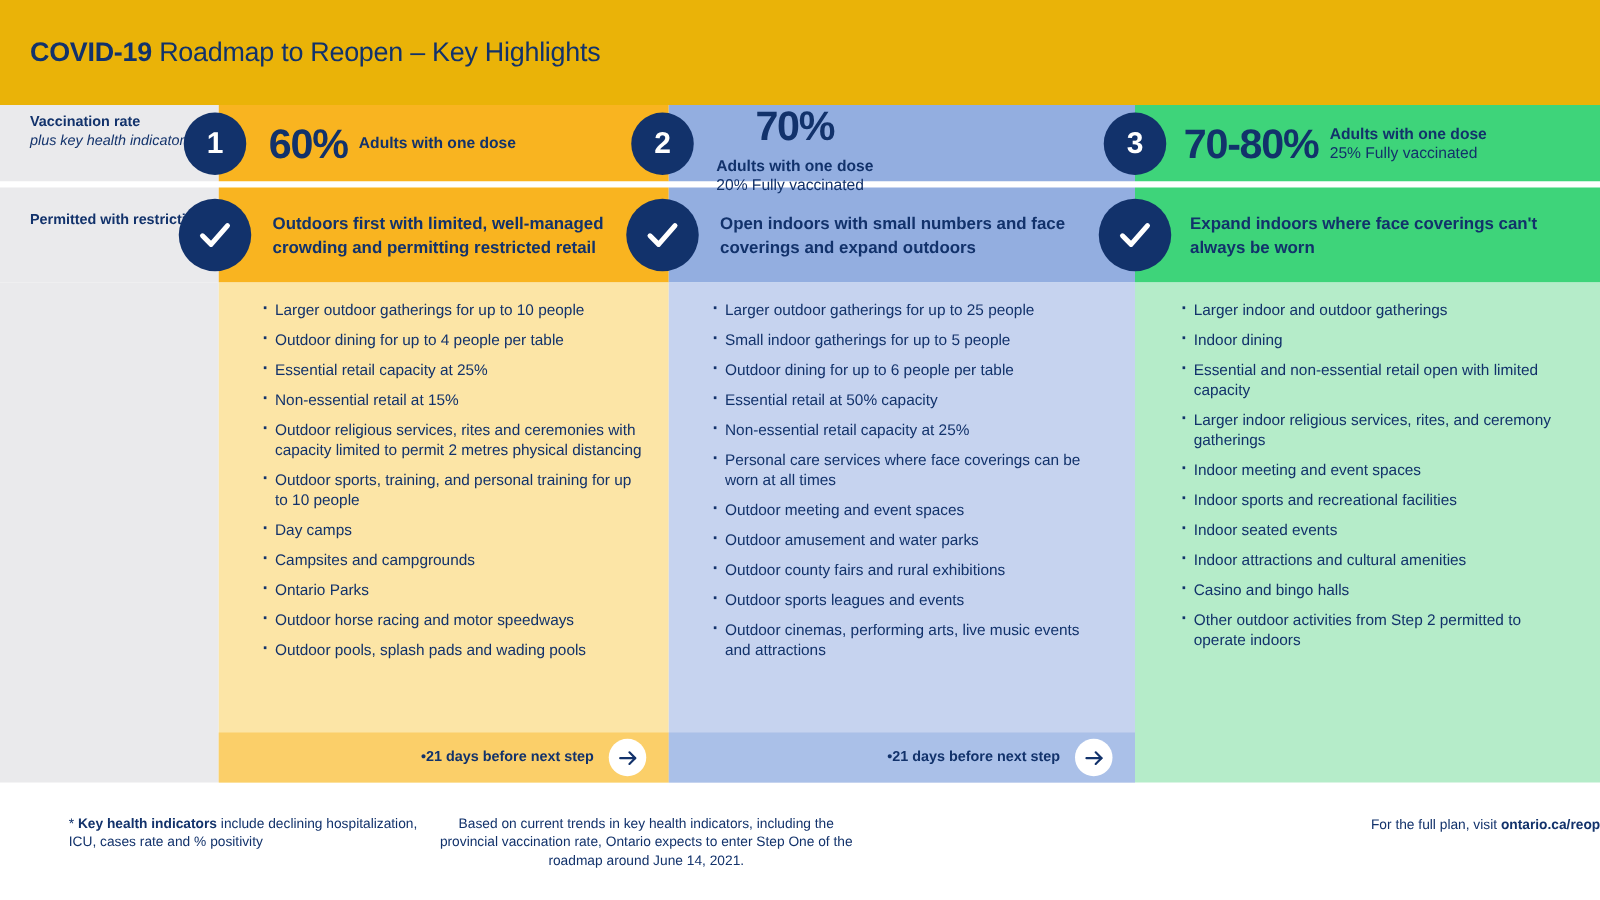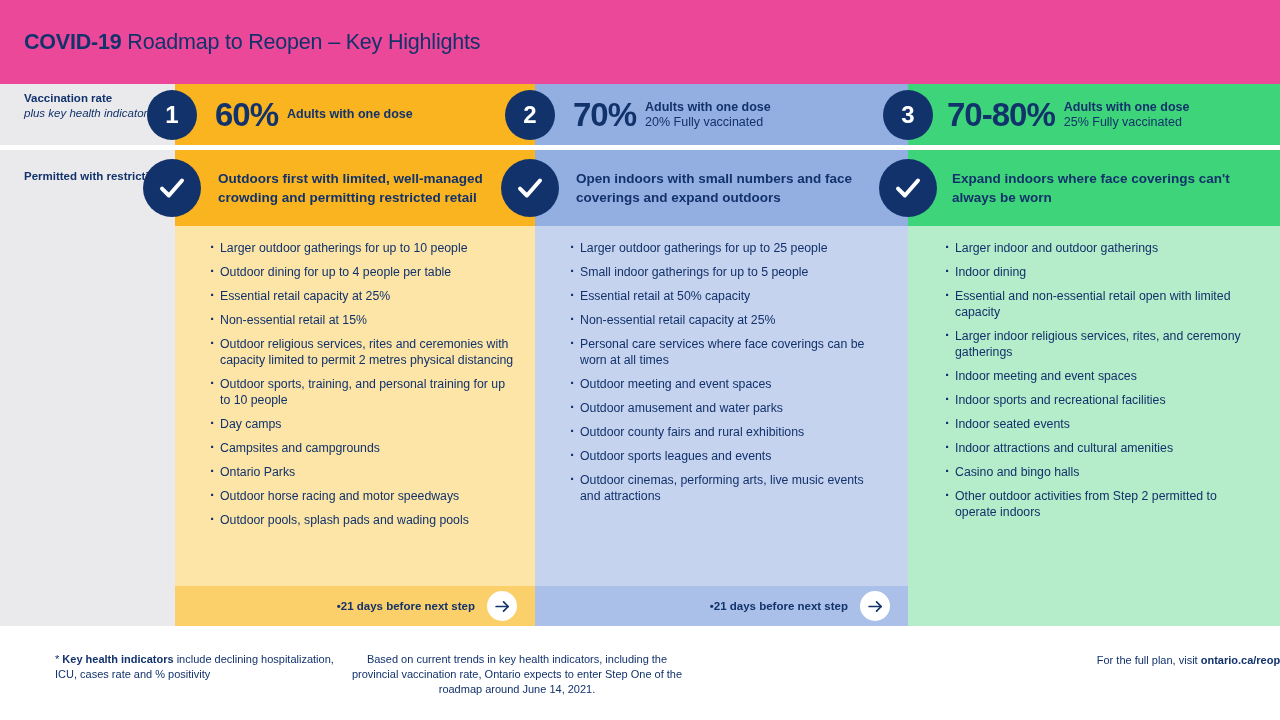--- a/index.html
+++ b/index.html
@@ -18,21 +18,21 @@
     position: relative;
     width: 1280px;
     height: 720px;
   }
 
   
   .title-bar {
     position: absolute;
     left: 0; top: 0;
     width: 1280px; height: 84px;
-    background: #ec4899;
+    background: #eab308;
   }
   .title {
     position: absolute;
     left: 24px; top: 30px;
     font-size: 21.5px;
     color: #12326b;
     letter-spacing: -0.2px;
     white-space: nowrap;
   }
   .title .strong { font-weight: bold; }
@@ -130,21 +130,21 @@
   
   .vax-item {
     position: absolute;
     top: 84px;
     height: 61px;
     display: flex;
     align-items: center;
     gap: 9px;
   }
   .vax-item.v1 { left: 215px; }
-  .vax-item.v2 { left: 573px; }
+  .vax-item.v2 { left: 573px; flex-direction: column; }
   .vax-item.v3 { left: 947px; }
   .vax-pct {
     font-size: 33px;
     font-weight: bold;
     color: #12326b;
     letter-spacing: -1px;
     line-height: 1;
     text-align: center;
   }
   .vax-txt {
@@ -356,20 +356,21 @@
       <div class="bullet">Outdoor sports, training, and personal training for up to 10 people</div>
       <div class="bullet">Day camps</div>
       <div class="bullet">Campsites and campgrounds</div>
       <div class="bullet">Ontario Parks</div>
       <div class="bullet">Outdoor horse racing and motor speedways</div>
       <div class="bullet">Outdoor pools, splash pads and wading pools</div>
     </div>
   <div class="bullets b2">
       <div class="bullet">Larger outdoor gatherings for up to 25 people</div>
       <div class="bullet">Small indoor gatherings for up to 5 people</div>
+      <div class="bullet">Outdoor dining for up to 6 people per table</div>
       <div class="bullet">Essential retail at 50% capacity</div>
       <div class="bullet">Non-essential retail capacity at 25%</div>
       <div class="bullet">Personal care services where face coverings can be worn at all times</div>
       <div class="bullet">Outdoor meeting and event spaces</div>
       <div class="bullet">Outdoor amusement and water parks</div>
       <div class="bullet">Outdoor county fairs and rural exhibitions</div>
       <div class="bullet">Outdoor sports leagues and events</div>
       <div class="bullet">Outdoor cinemas, performing arts, live music events and attractions</div>
     </div>
   <div class="bullets b3">

